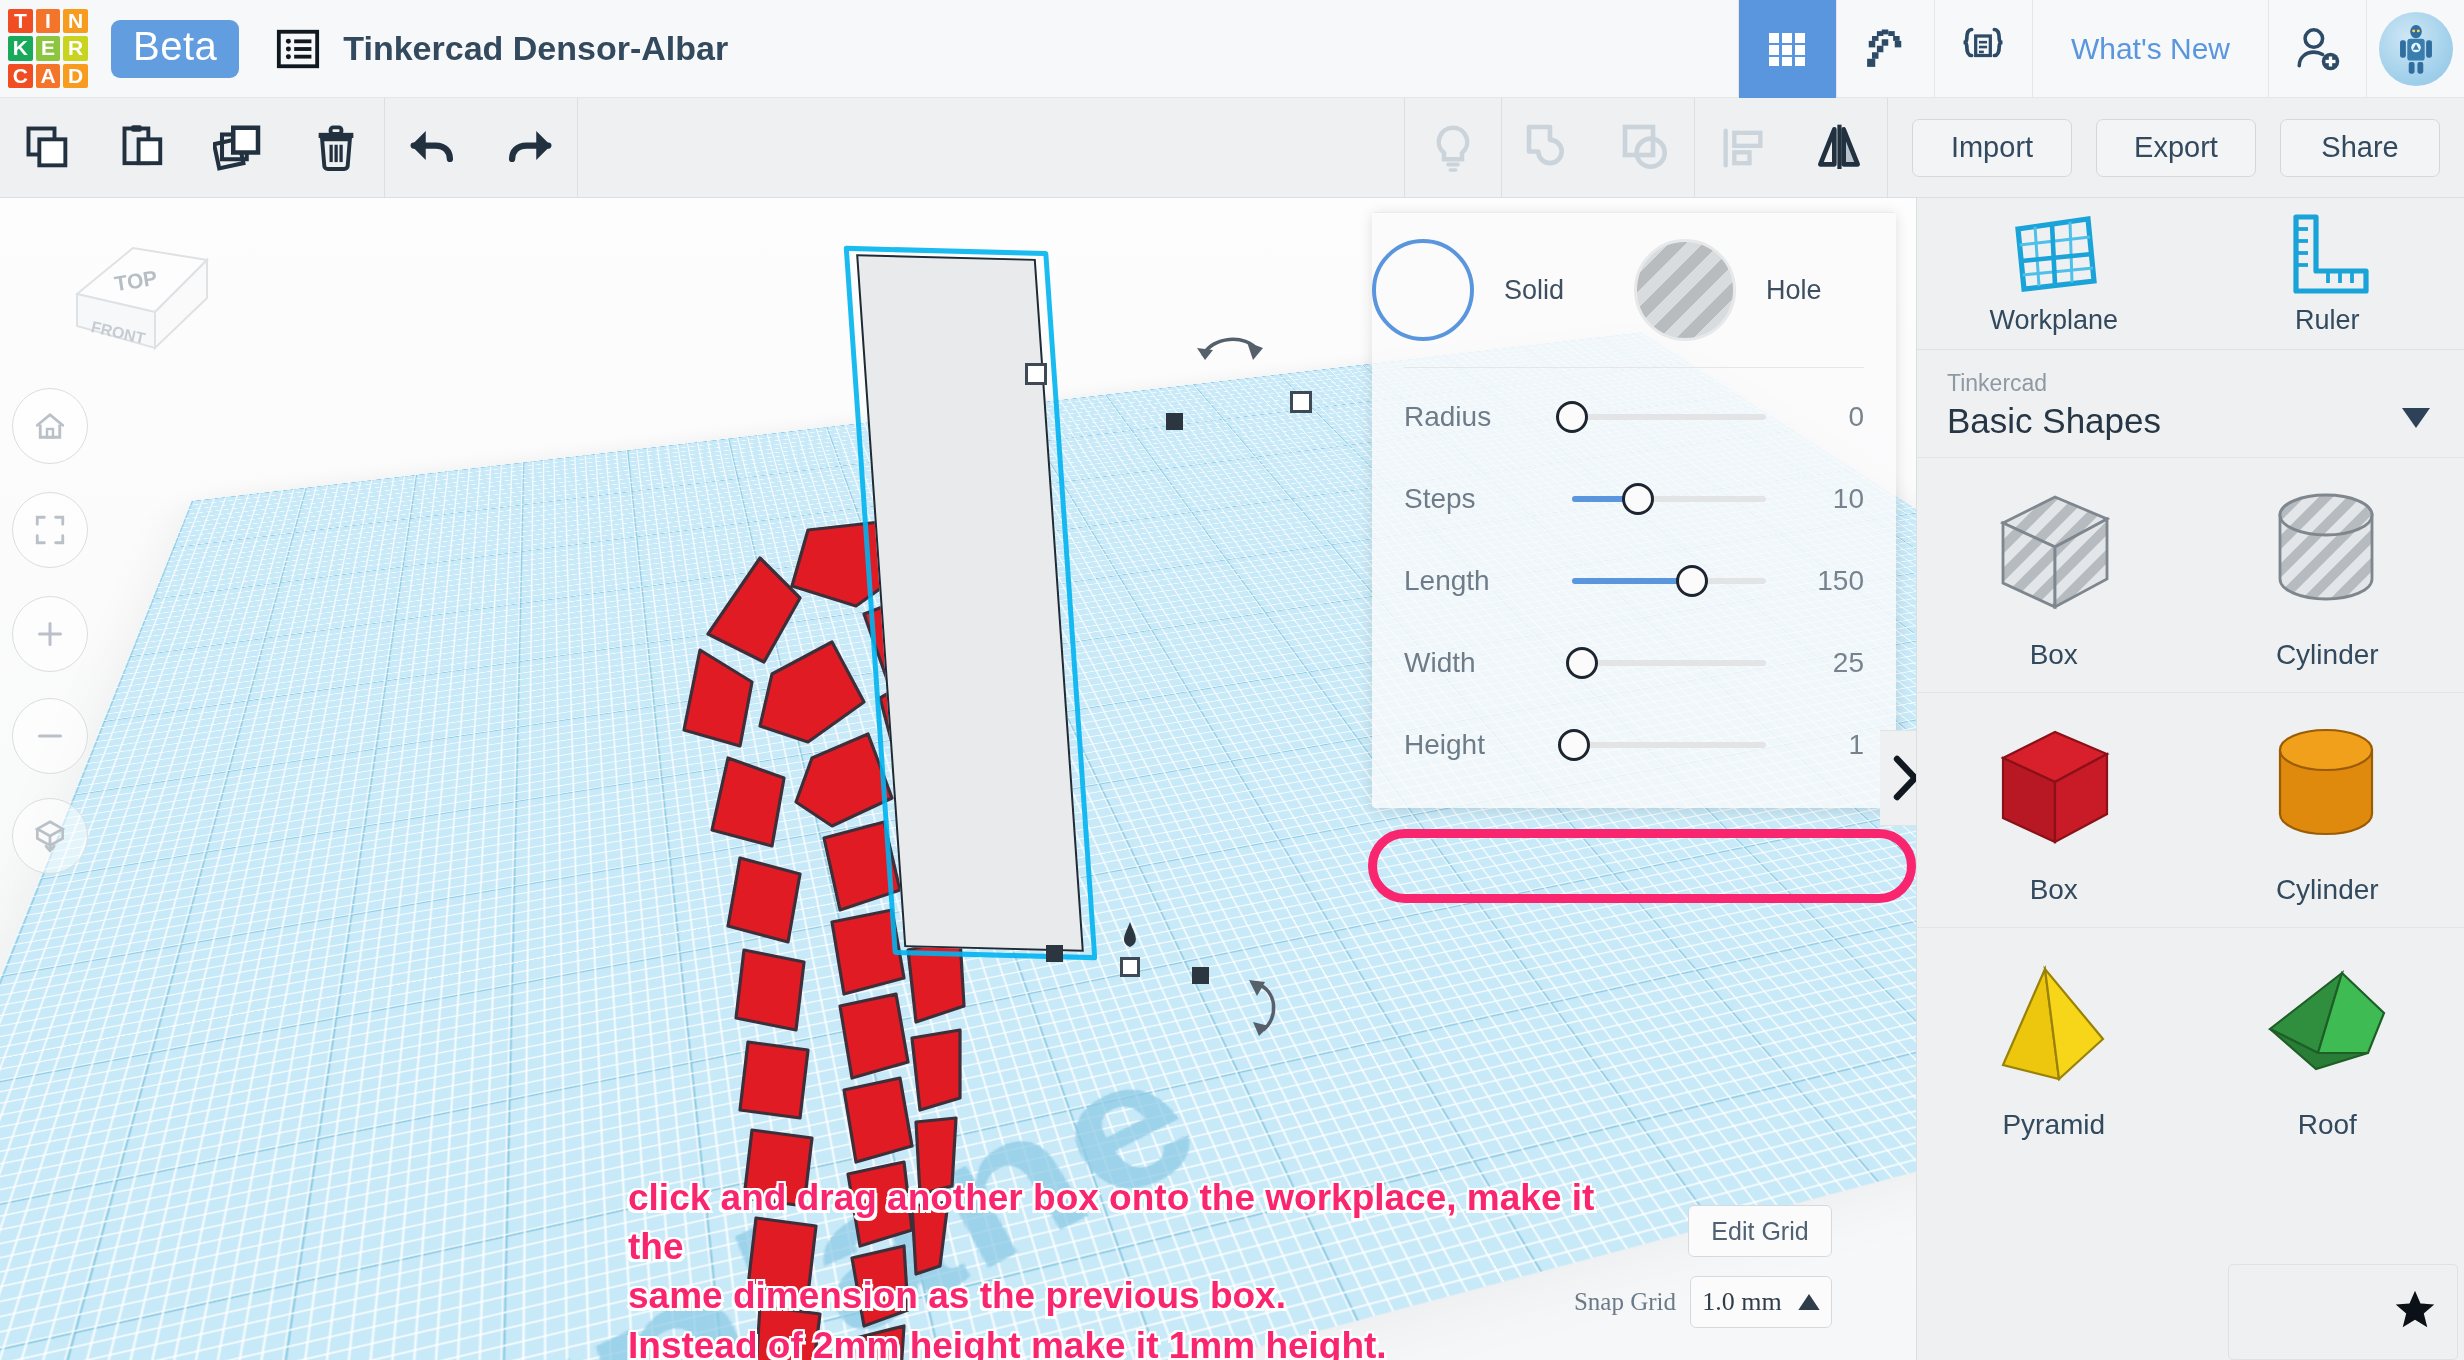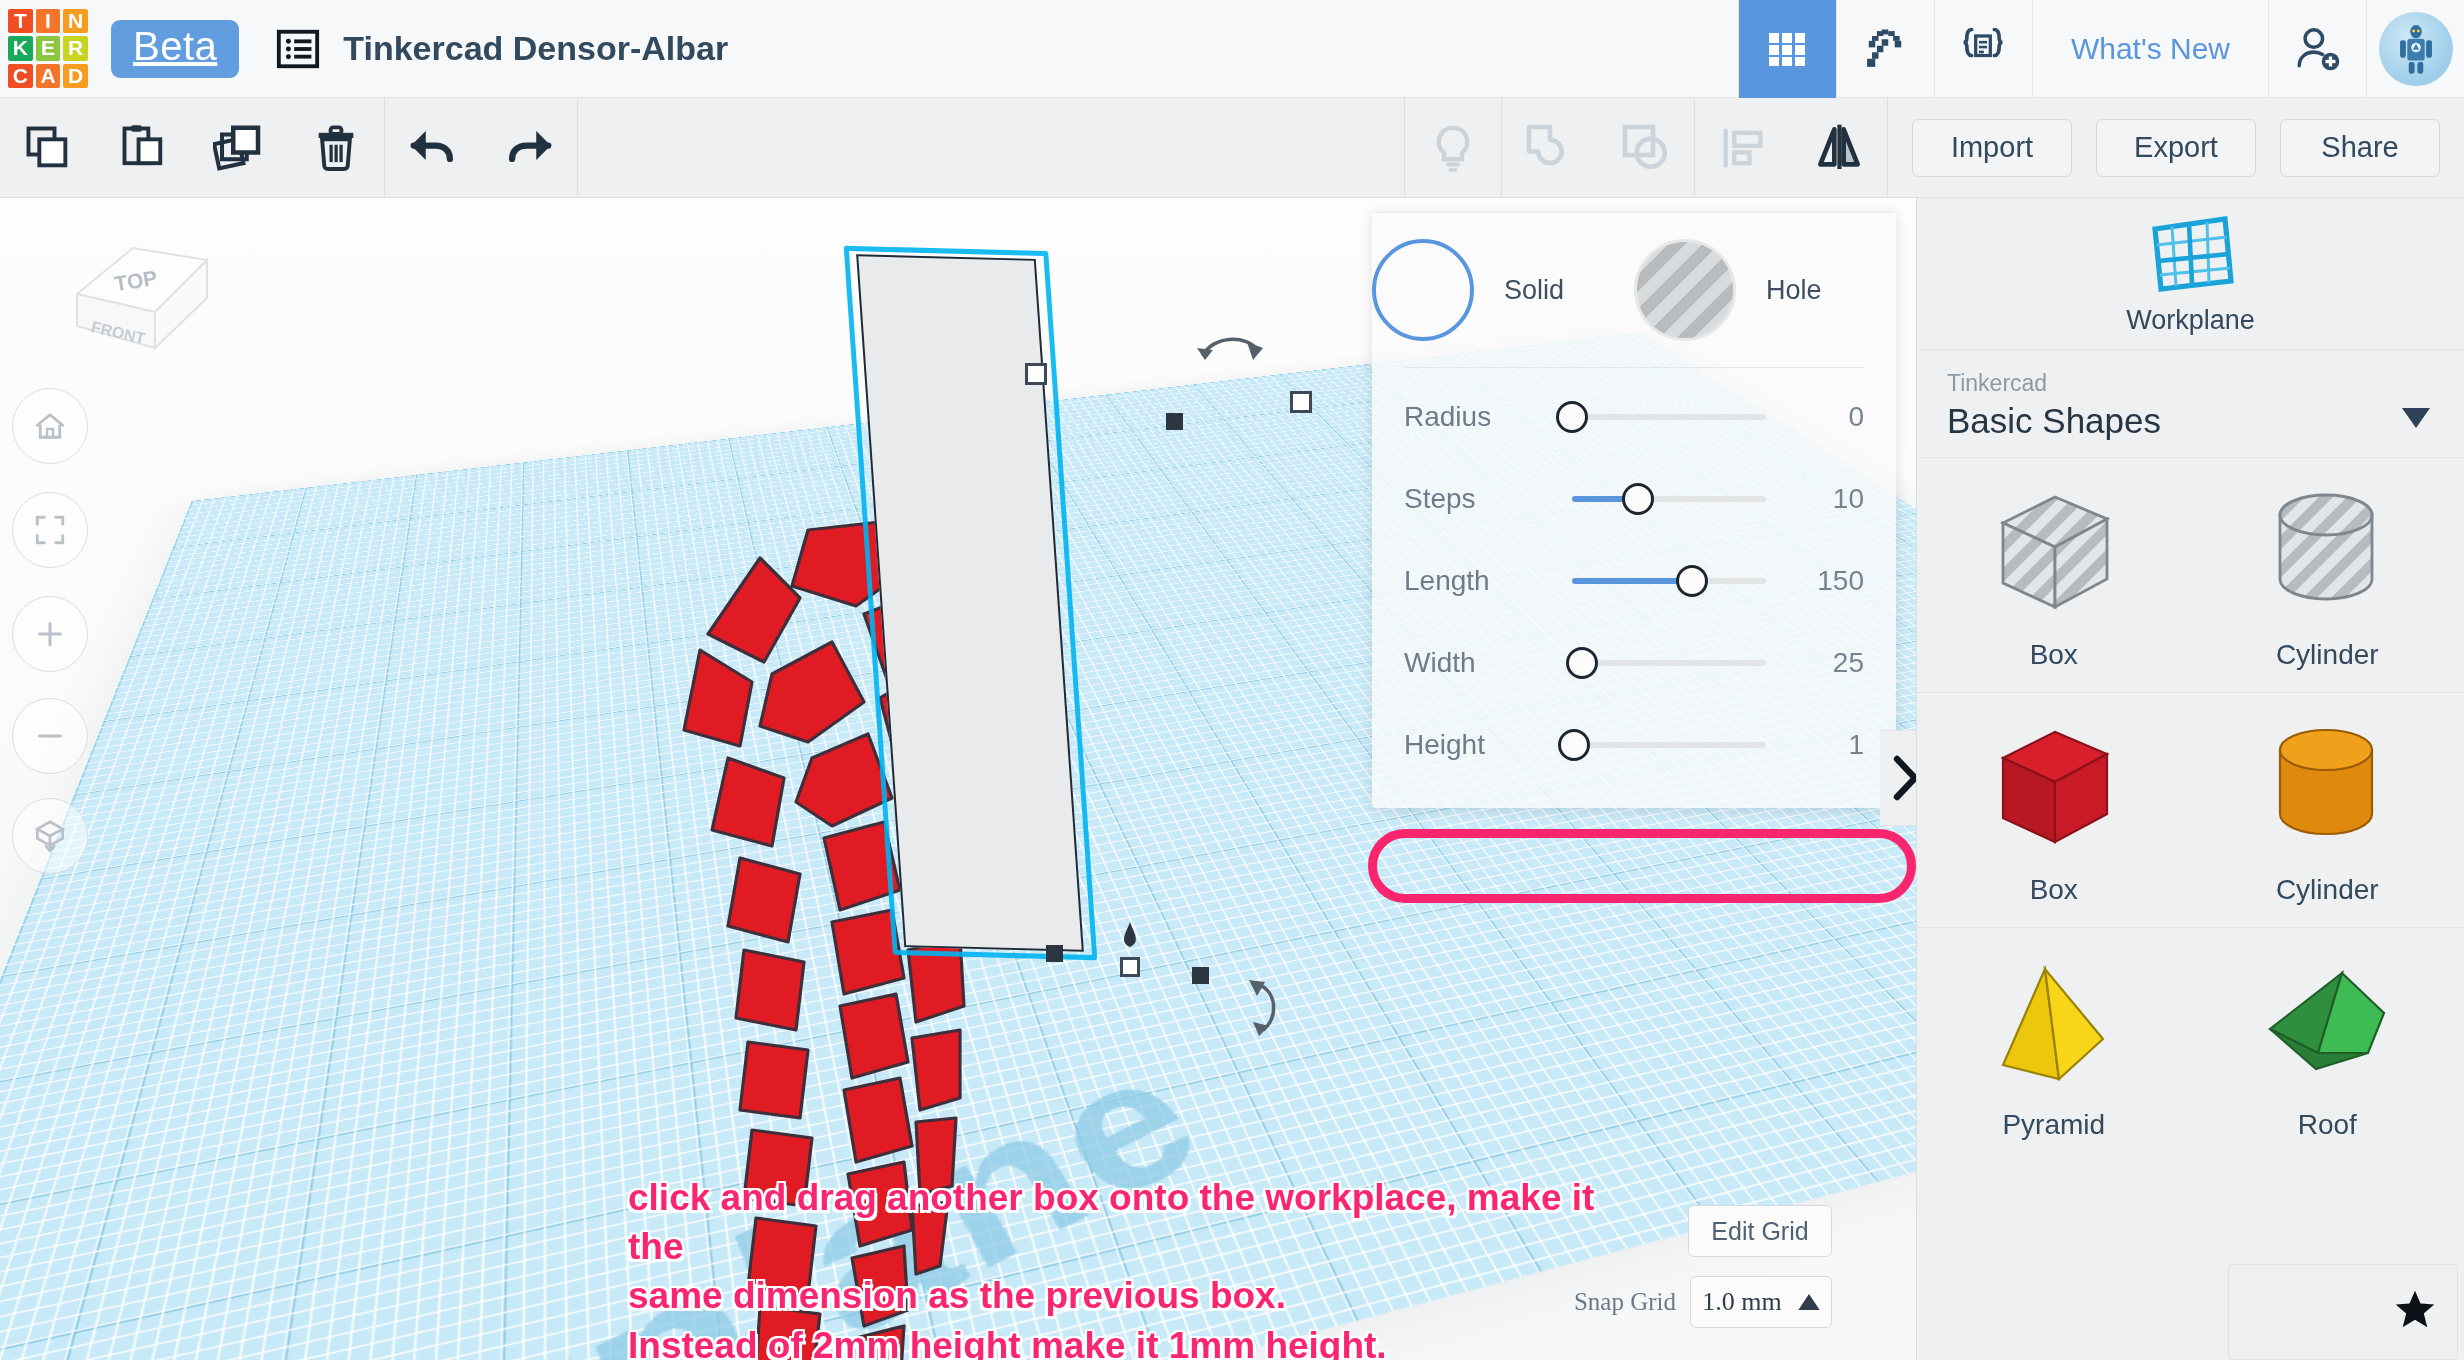--- a/index.html
+++ b/index.html
@@ -17,21 +17,21 @@
     border-bottom: 1px solid #e4e6e8;
   }
   .logo { width: 90px; height: 90px; margin-left: 3px; display: grid;
           grid-template-columns: repeat(3, 1fr); grid-template-rows: repeat(3, 1fr);
           gap: 3px; padding: 5px; }
   .logo span { display: flex; align-items: center; justify-content: center;
                color: #fff; font-weight: 700; font-size: 21px; border-radius: 2px;
                font-family: "Liberation Sans", sans-serif; }
   .beta { margin-left: 18px; background: #629de0; color: #fff; font-size: 40px;
           font-weight: 400; padding: 4px 22px 9px; border-radius: 9px;
-          letter-spacing: .5px; text-decoration: underline; }
+          letter-spacing: .5px; }
   .list-icon { margin-left: 36px; width: 46px; height: 46px; }
   .doc-title { margin-left: 22px; font-size: 34px; font-weight: 700; color: #32495e; }
   .topright { margin-left: auto; display: flex; align-items: stretch; height: 98px; }
   .tr-btn { width: 98px; display: flex; align-items: center; justify-content: center;
             border-left: 1px solid #e4e6e8; }
   .tr-btn.active { background: #5a96dd; }
   .whatsnew { padding: 0 38px; display: flex; align-items: center;
               border-left: 1px solid #e4e6e8; color: #5a96dd; font-size: 30px; }
   .avatar-wrap { width: 98px; display: flex; align-items: center; justify-content: center;
                  border-left: 1px solid #e4e6e8; }
@@ -558,20 +558,35 @@
               <path d="M6.6,25 L42,21.5"></path>
               <path d="M7.3,32 L42.5,28.5"></path>
           </g>
           <g stroke="#1aa3d8" stroke-width="2.3">
             <path d="M22,6.6 L23.5,36.7"></path>
               <path d="M6.6,25 L42,21.5"></path>
           </g>
         </svg>
         <div class="sb-tool-label">Workplane</div>
       </div>
+      <div class="sb-tool">
+        <svg width="86" height="86" viewBox="0 0 43 43">
+          <path d="M6,3 L16,3 L16,30 L41,30 L41,40 L6,40 Z" fill="none" stroke="#1aa3d8" stroke-width="2.6" stroke-linejoin="round"></path>
+          <g stroke="#1aa3d8" stroke-width="1.9">
+            <path d="M6,9 L12,9"></path>
+              <path d="M6,15 L12,15"></path>
+              <path d="M6,21 L12,21"></path>
+              <path d="M6,27 L12,27"></path>
+            <path d="M22,30 L22,36"></path>
+              <path d="M28,30 L28,36"></path>
+              <path d="M34,30 L34,36"></path>
+          </g>
+        </svg>
+        <div class="sb-tool-label">Ruler</div>
+      </div>
     </div>
 
     <div class="sb-cat">
       <div class="sb-cat-sub">Tinkercad</div>
       <div class="sb-cat-name">Basic Shapes</div>
       <span class="sb-caret">
         <svg width="28" height="20" viewBox="0 0 14 10">
             <polygon points="0,0 14,0 7,10" fill="#2d4256"></polygon>
           </svg>
       </span>

